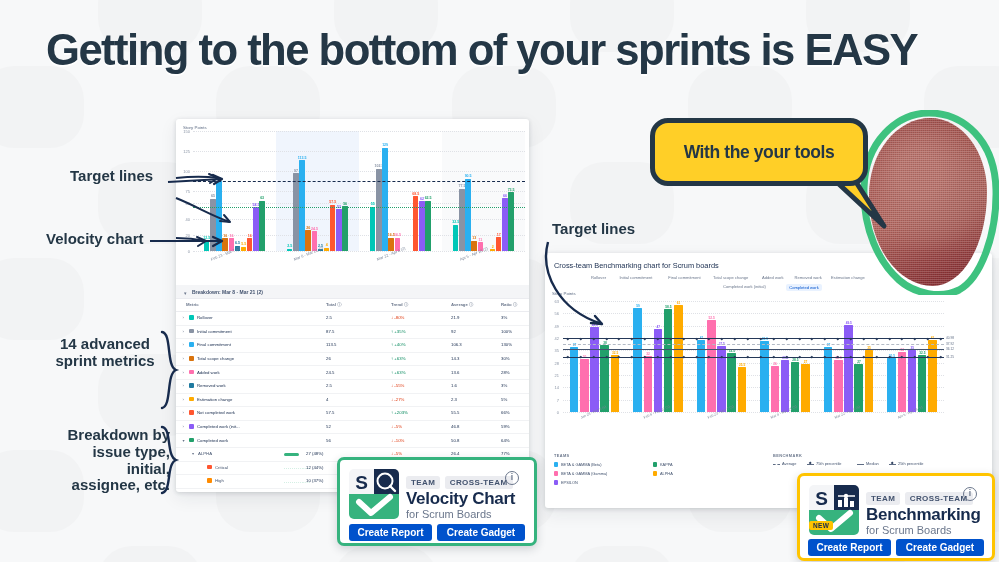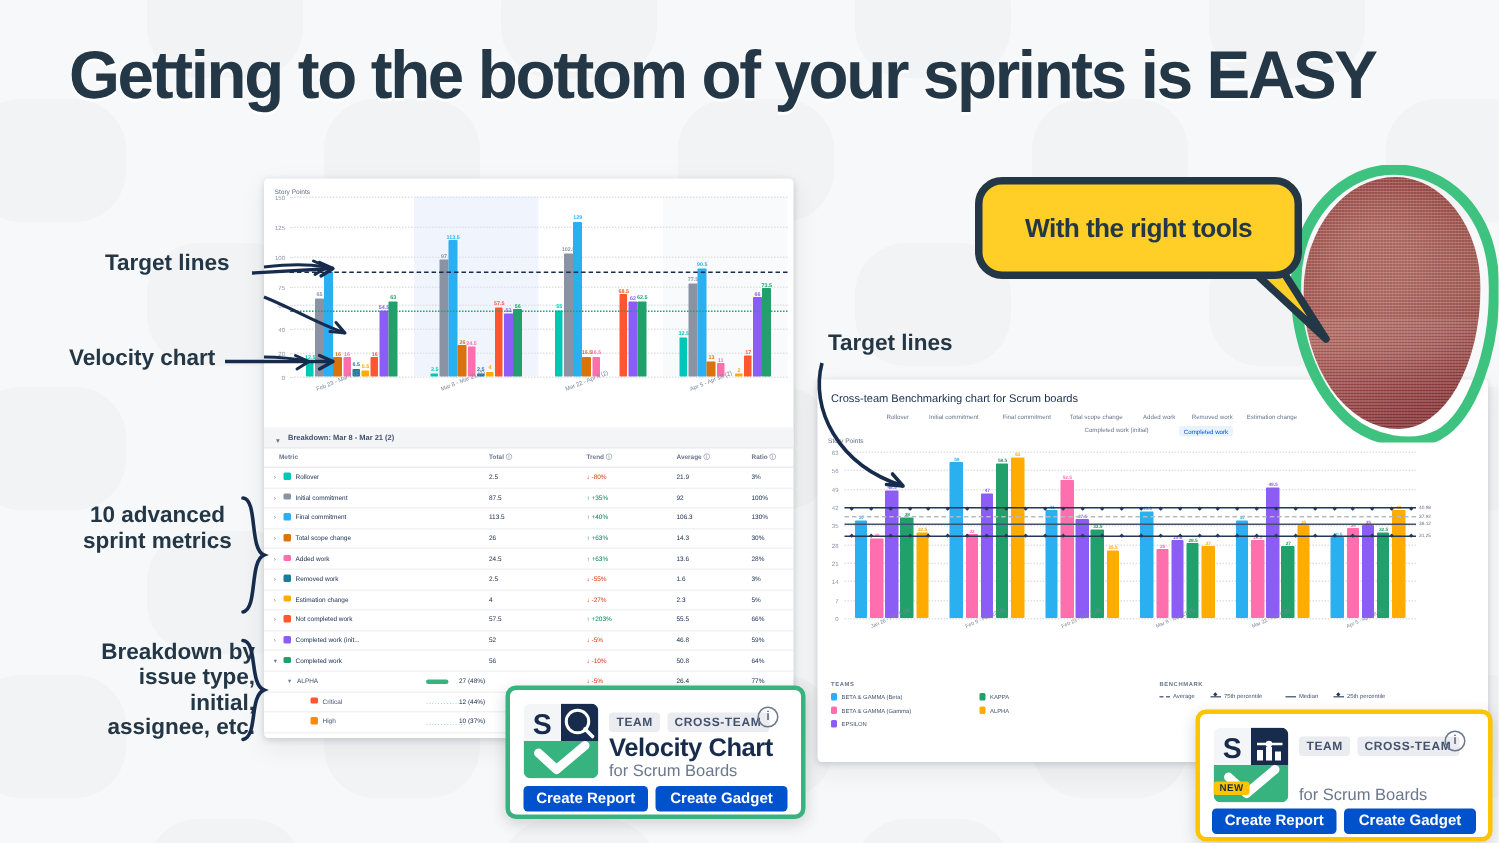--- a/index.html
+++ b/index.html
@@ -157,21 +157,21 @@
     <div class="tile" style="left: 98px; top: 546px; width: 104px; height: 82px;"></div>
     <div class="tile" style="left: 334px; top: 546px; width: 104px; height: 82px;"></div>
     <div class="tile" style="left: 570px; top: 546px; width: 104px; height: 82px;"></div>
     <div class="tile" style="left: 806px; top: 546px; width: 104px; height: 82px;"></div>
   </div>
 
 <div id="headline">Getting to the bottom of your sprints is EASY</div>
 
 <div class="annot" id="an-target-left" style="left:70px;top:168px;font-size:15px;">Target lines</div>
 <div class="annot" id="an-velocity" style="left:46px;top:231px;font-size:15px;">Velocity chart</div>
-<div class="annot" id="an-metrics" style="left:40px;top:336px;width:130px;text-align:center;font-size:15px;white-space:pre-line;">10 advanced
+<div class="annot" id="an-metrics" style="left:40px;top:336px;width:130px;text-align:center;font-size:15px;white-space:pre-line;">14 advanced
 sprint metrics</div>
 <div class="annot" id="an-breakdown" style="left:20px;top:427px;width:150px;text-align:right;font-size:15px;white-space:pre-line;">Breakdown by
 issue type,
 initial,
 assignee, etc.</div>
 <div class="annot" id="an-target-right" style="left:552px;top:221px;font-size:15px;">Target lines</div>
 
 <svg class="arrow" style="left:0;top:150px;width:230px;height:50px;">
   <path d="M168,32 L222,29" stroke="#172b4d" stroke-width="2.2" fill="none"></path>
   <path d="M222,29 L213,25 M222,29 L214,34" stroke="#172b4d" stroke-width="2.2" fill="none" stroke-linecap="round"></path>
@@ -450,21 +450,21 @@
     <path d="M74,3 C108,3 140,30 141,80 C142,124 126,168 104,180 C86,189 60,184 44,170
              C24,152 8,120 9,78 C10,32 42,3 74,3 Z" fill="none" stroke="#3ec27f" stroke-width="7" stroke-linejoin="round"></path>
   </svg>
   <div class="photo"></div>
 </div>
 
 <svg id="bubble-tail" width="70" height="66" viewBox="0 0 70 66">
   <path d="M2,6 L58,58 L30,14 Z" fill="#ffcf27" stroke="#243746" stroke-width="5" stroke-linejoin="round"></path>
 </svg>
 <div id="bubble">
-  <div id="bubble-text">With the right tools</div>
+  <div id="bubble-text">With the your tools</div>
 </div>
 
 <div class="card" id="right-card">
   <div id="right-title">Cross-team Benchmarking chart for Scrum boards</div>
   <div id="right-tabs">
       <div class="sel-legend" style="left: 46px; top: 22px;">Rollover</div>
       <div class="sel-legend" style="left: 74.4px; top: 22px;">Initial commitment</div>
       <div class="sel-legend" style="left: 123.3px; top: 22px;">Final commitment</div>
       <div class="sel-legend" style="left: 168.1px; top: 22px;">Total scope change</div>
       <div class="sel-legend" style="left: 217px; top: 22px;">Added work</div>
@@ -698,16 +698,17 @@
       <rect x="41" y="16" width="4" height="6" fill="#fff"></rect>
       <path d="M10,33 L22,44 L41,28" fill="none" stroke="#fff" stroke-width="6" stroke-linecap="round" stroke-linejoin="round"></path>
     </svg>
     <div class="new-tag">NEW</div>
   </div>
   <div style="position:absolute;left:66px;top:11px;">
     <span class="chip">TEAM</span>
     <span class="chip">CROSS-TEAM</span>
   </div>
   <div class="info-i" style="left:163px;top:11px;">i</div>
+  <div class="badge-title" style="left:66px;top:29px;">Benchmarking</div>
   <div class="badge-sub" style="left:66px;top:48px;">for Scrum Boards</div>
   <div class="btn" style="left:8px;top:63px;width:83px;">Create Report</div>
   <div class="btn" style="left:96px;top:63px;width:88px;">Create Gadget</div>
 </div>
 
 </body></html>

